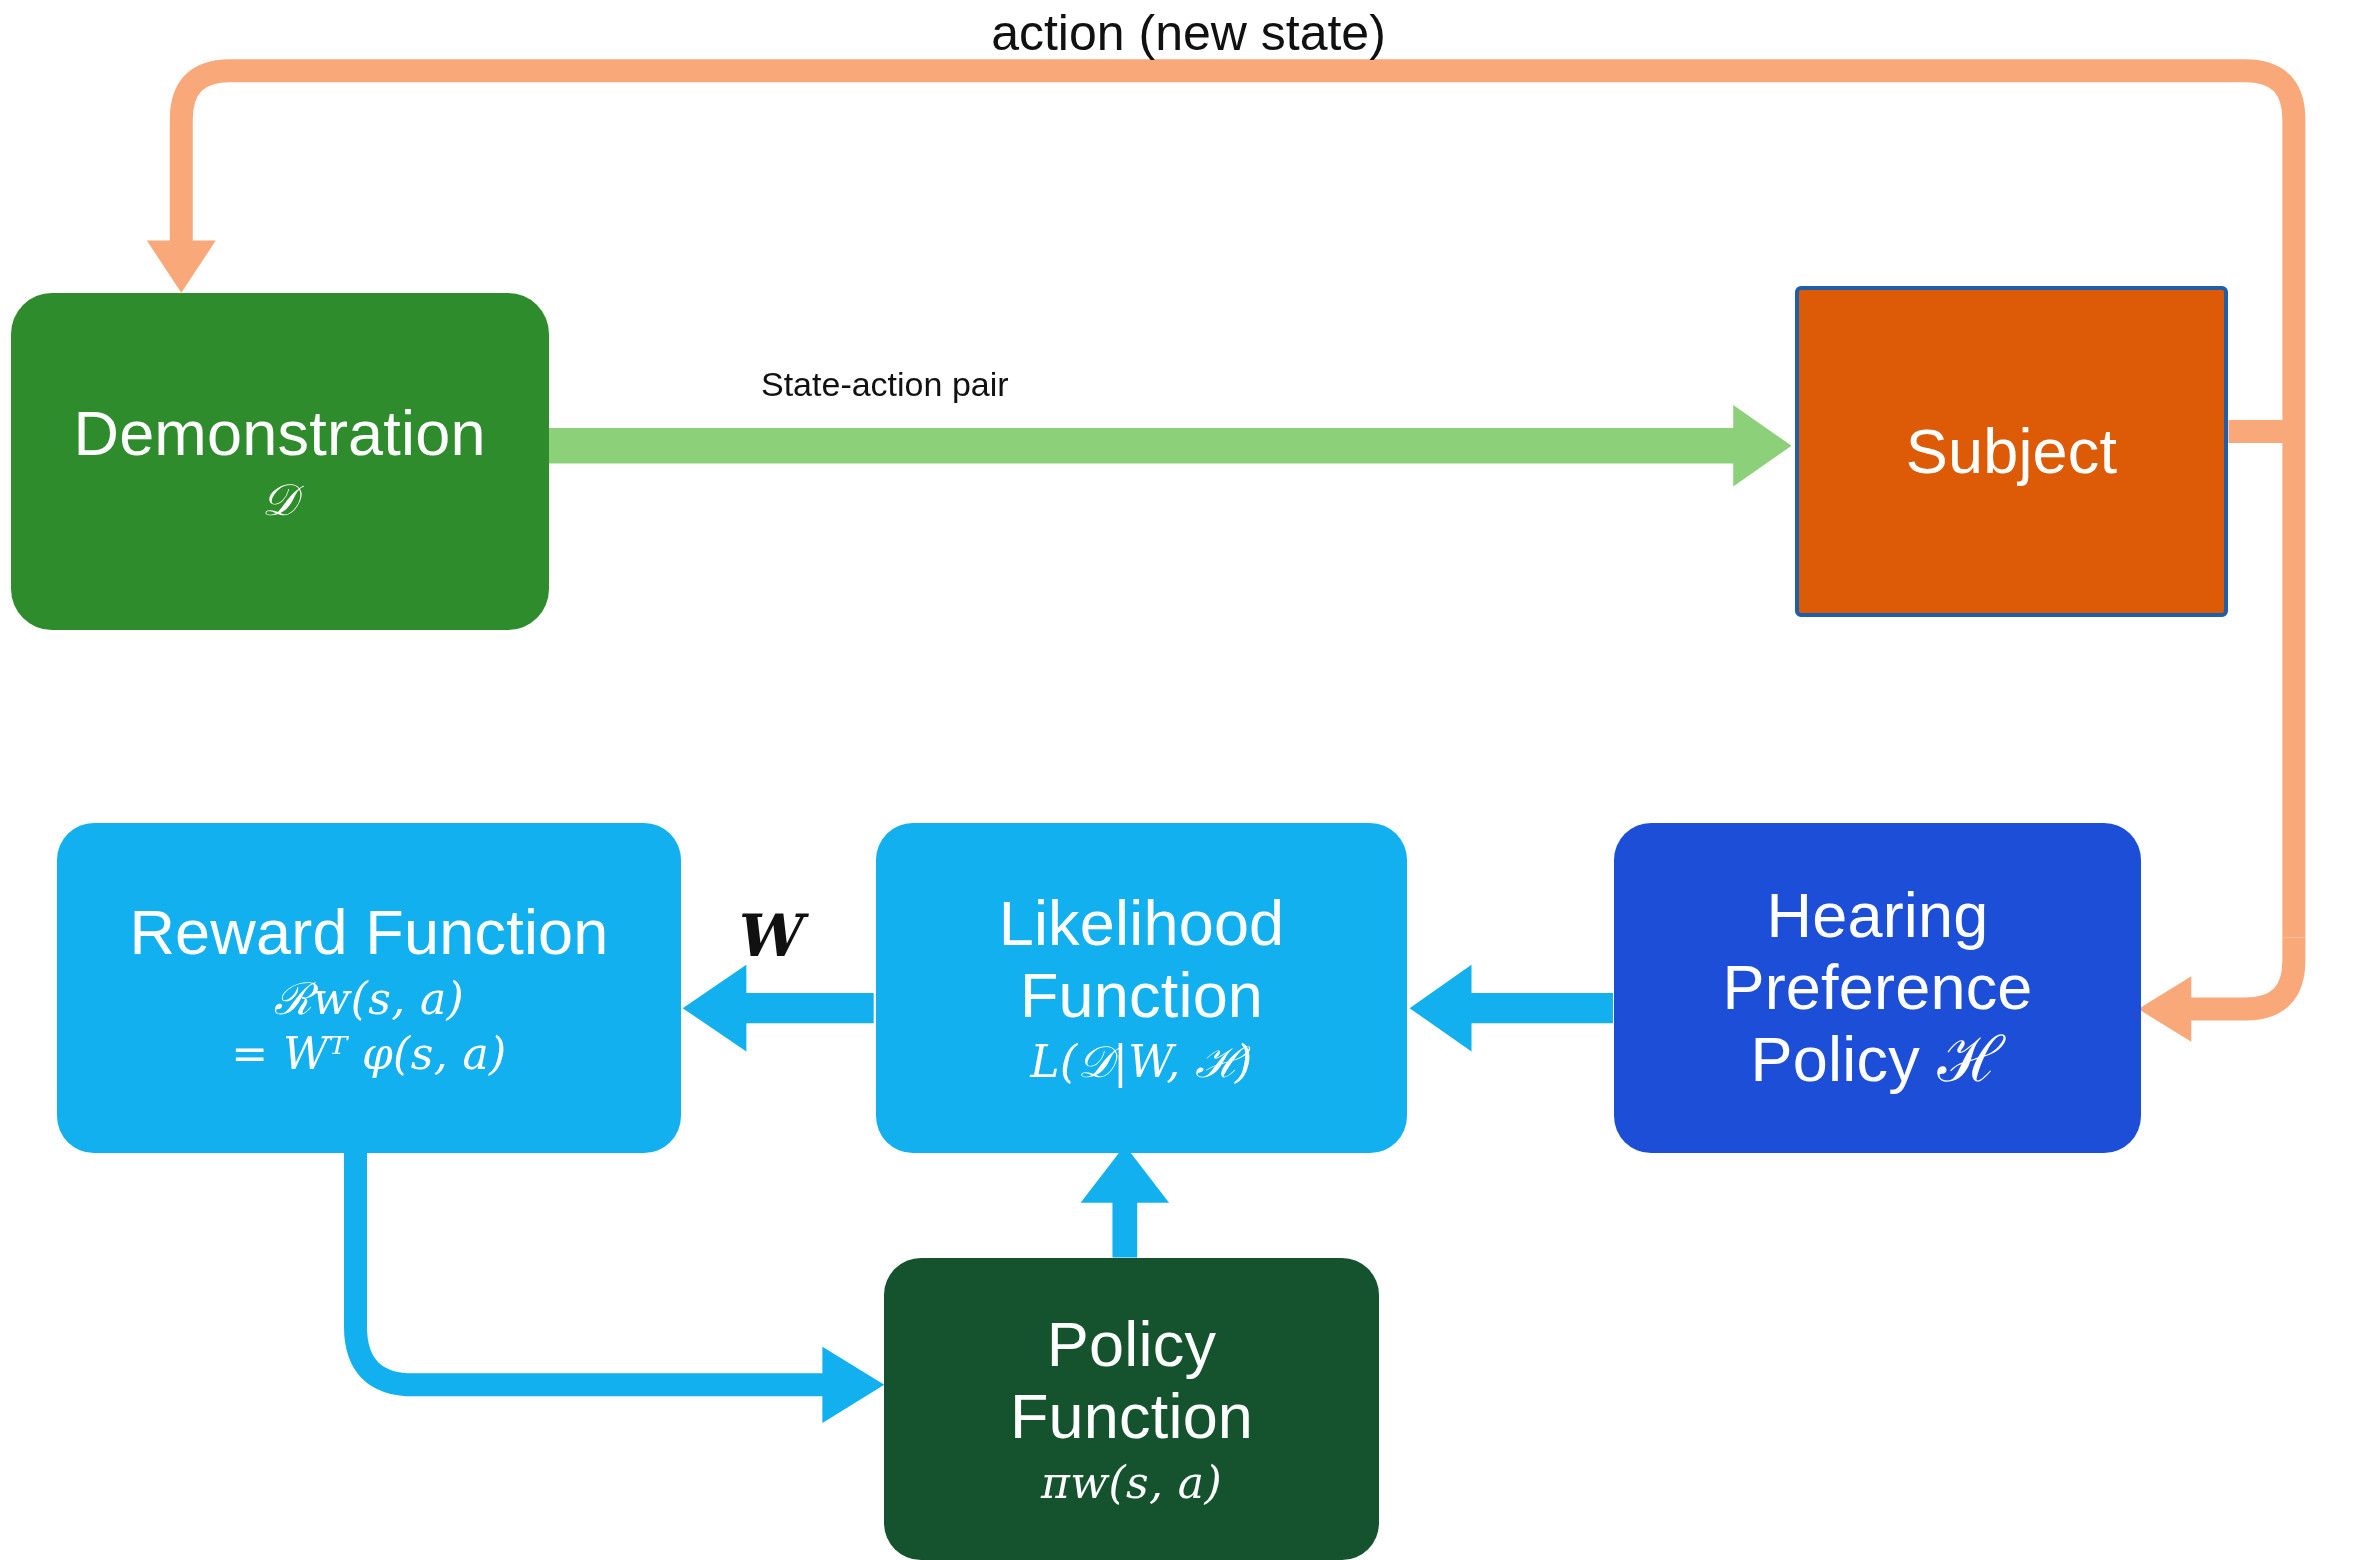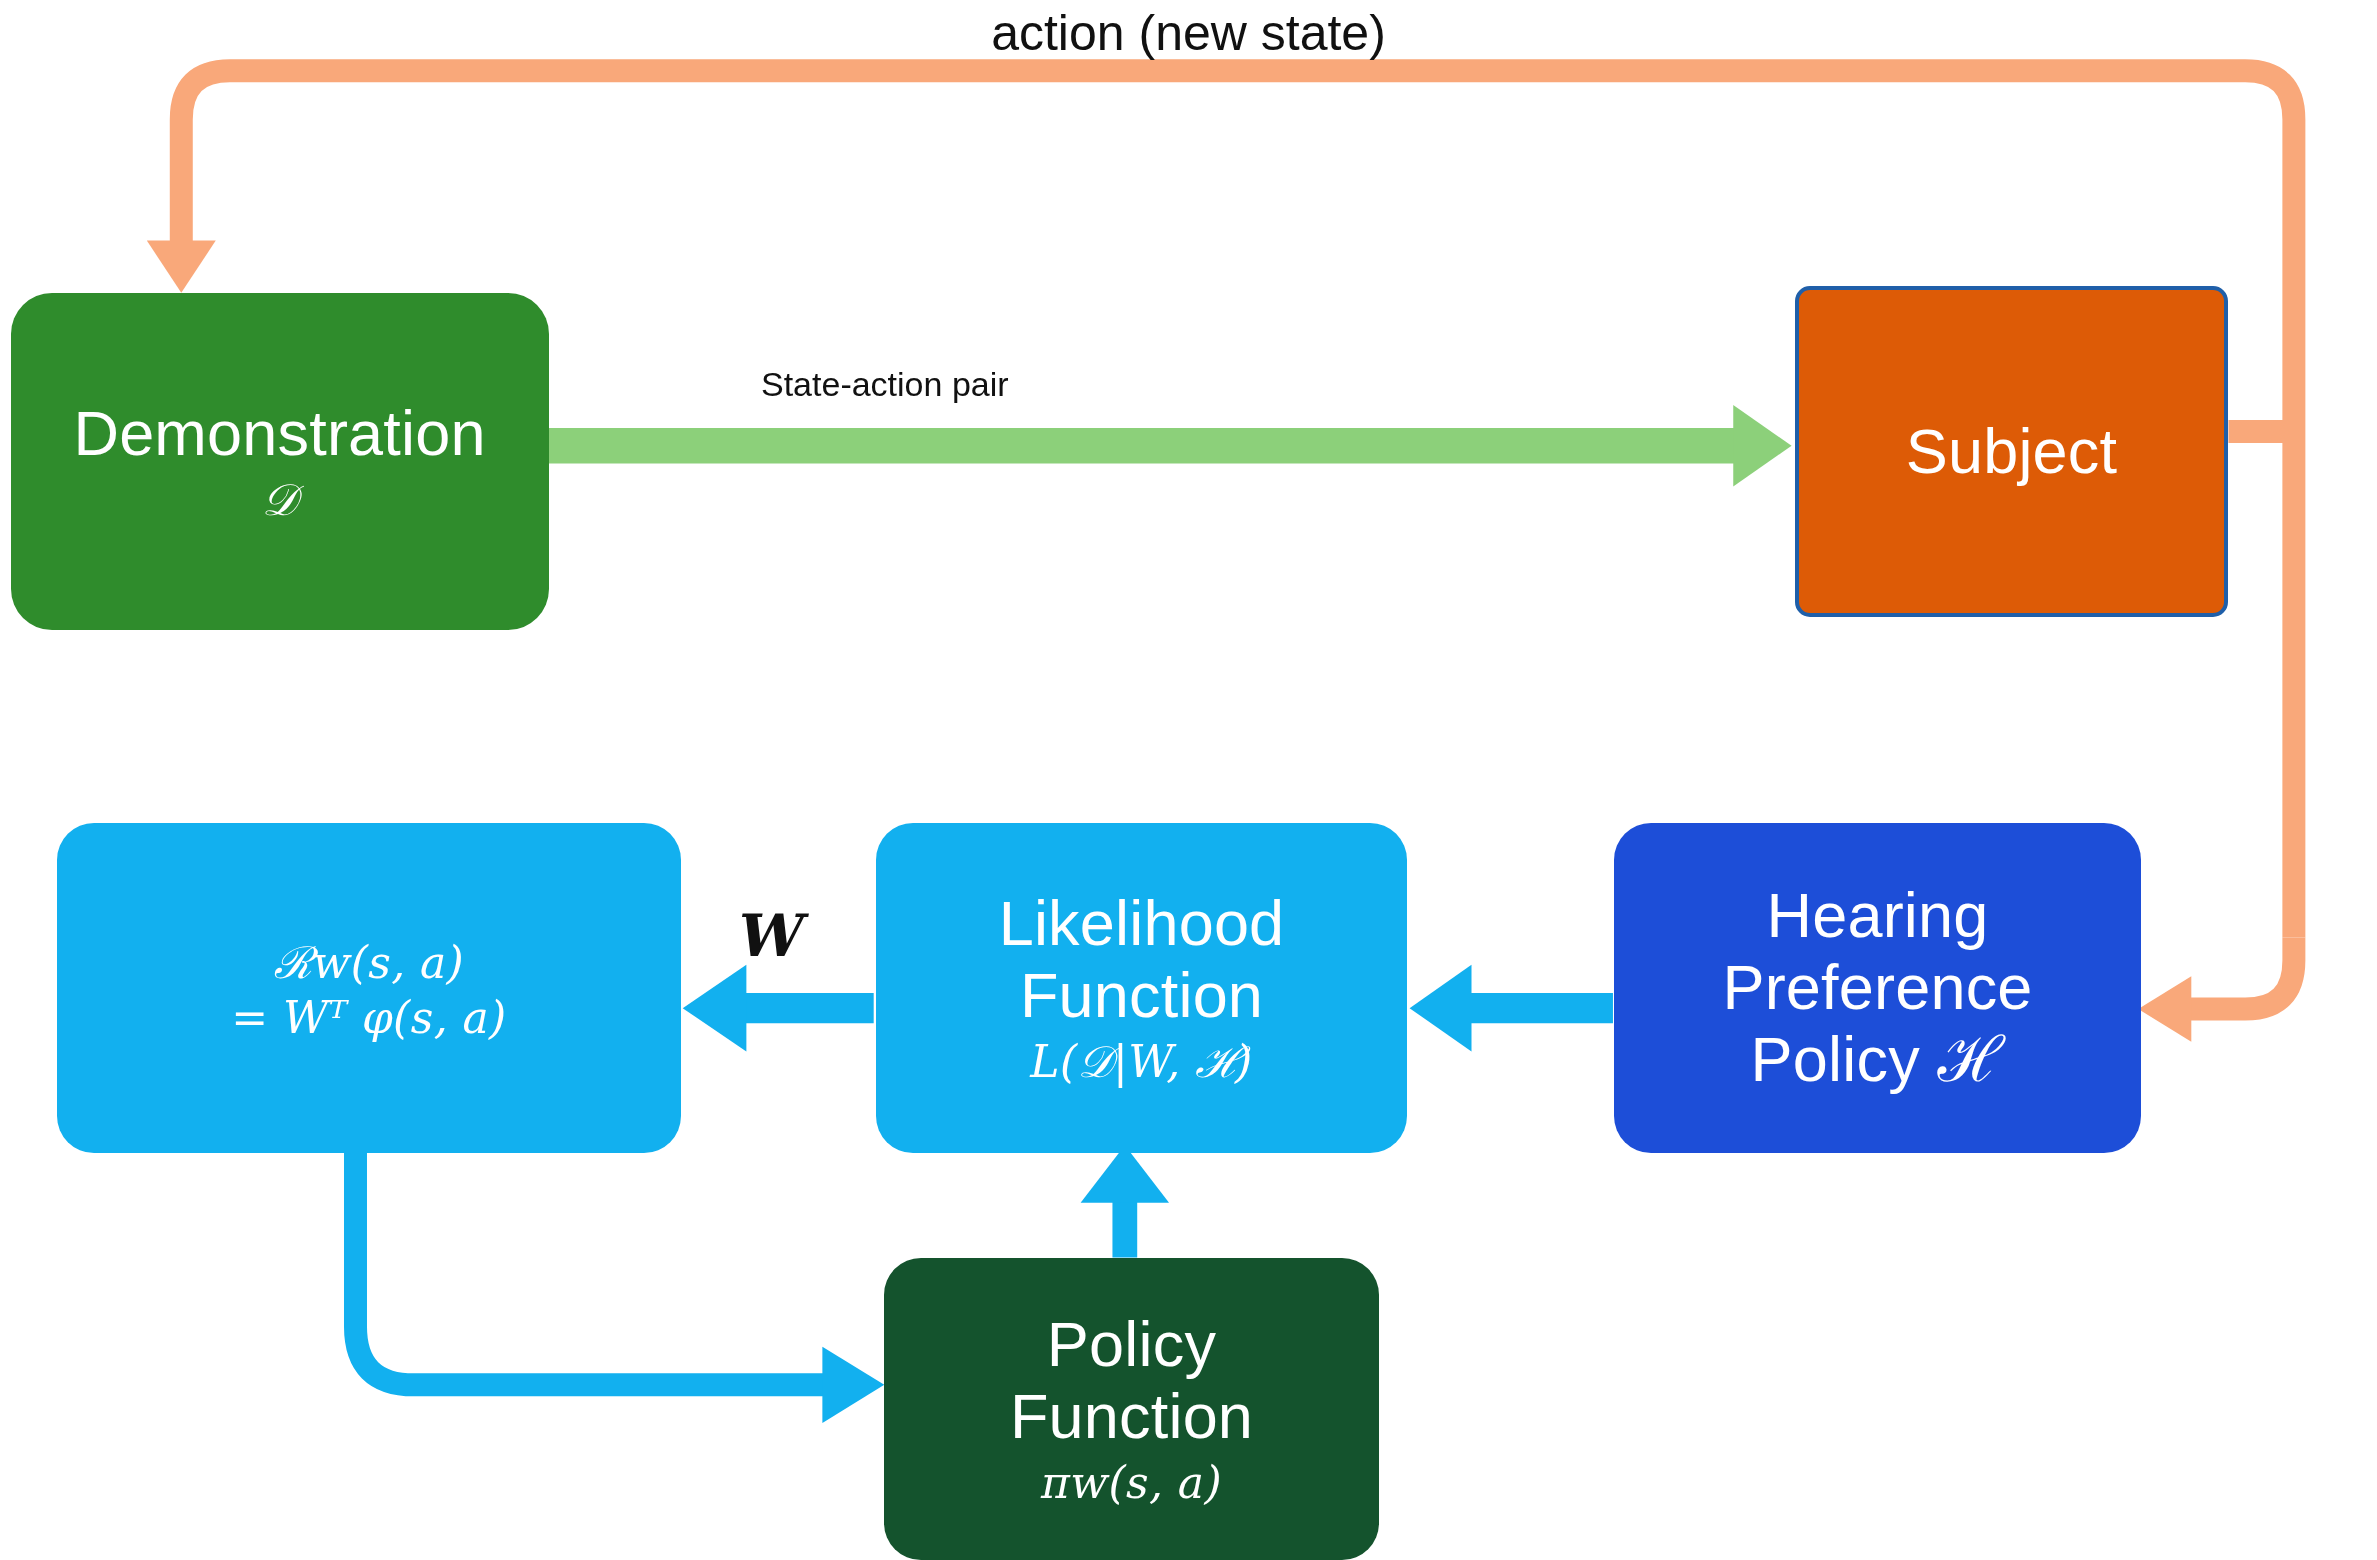--- a/index.html
+++ b/index.html
@@ -47,21 +47,21 @@
   #node-demonstration{
     left:10.6px; top:293px; width:538px; height:337px;
     background:#2E8B2B;
     background:#2f8c2c;
     border-radius:41px;
   }
   #node-subject{
     left:1795px; top:286px; width:433px; height:331px;
     background:#DD5B06;
     border:4.4px solid #1F5FA9;
-    border-radius:15px;
+    border-radius:6px;
   }
   #node-reward{
     left:57px; top:823px; width:624px; height:330px;
     background:#12B0EF;
     border-radius:37px;
   }
   #node-likelihood{
     left:876px; top:823px; width:531px; height:330px;
     background:#12B0EF;
     border-radius:37px;
@@ -172,20 +172,21 @@
   <div class="node" id="node-demonstration">
     <span class="ttl">Demonstration</span>
     <span class="frm">𝒟</span>
   </div>
 
   <div class="node" id="node-subject">
     <span class="ttl">Subject</span>
   </div>
 
   <div class="node" id="node-reward">
+    <span class="ttl">Reward Function</span>
     <span class="frm">ℛᴡ(s, a)</span>
     <span class="frm tight">= Wᵀ φ(s, a)</span>
   </div>
 
   <div class="node" id="node-likelihood">
     <span class="ttl">Likelihood</span>
     <span class="ttl">Function</span>
     <span class="frm">L(𝒟|W, ℋ)</span>
   </div>
 

